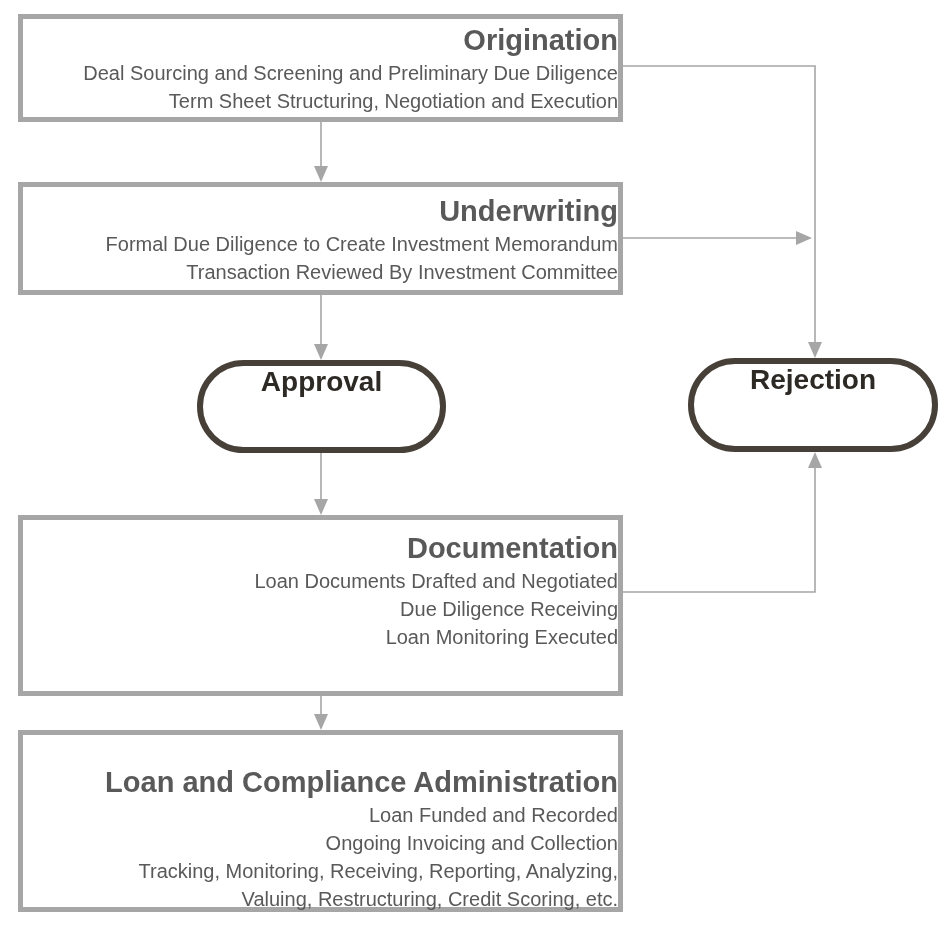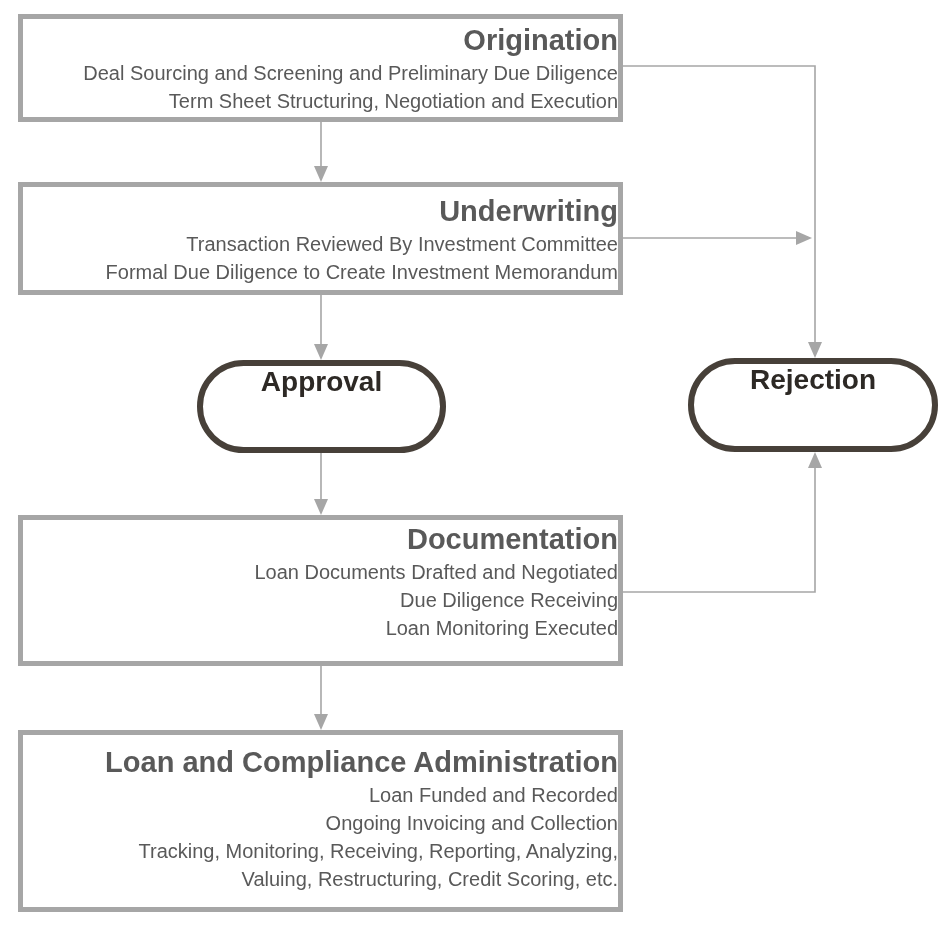--- a/index.html
+++ b/index.html
@@ -35,22 +35,22 @@
     color:var(--text);
   }
   .flow-box .line{
     font-size:20px;
     line-height:28px;
     color:var(--text);
     white-space:nowrap;
   }
   .box-origination{top:14px;height:108px;padding-top:2px;}
   .box-underwriting{top:182px;height:113px;padding-top:5px;}
-  .box-documentation{top:515px;height:151px;}
-  .box-loan-admin{top:730px;height:182px;padding-top:8px;}
+  .box-documentation{top:515px;height:181px;padding-top:9px;}
+  .box-loan-admin{top:730px;height:182px;padding-top:28px;}
   .pill{
     position:absolute;
     border:6px solid var(--pill-border);
     border-radius:52px;
     background:var(--bg);
     box-sizing:border-box;
     display:flex;align-items:flex-start;justify-content:center;
     font-size:28px;font-weight:bold;
     color:var(--pill-text);
   }
@@ -114,22 +114,22 @@
   </svg>
 
   <div class="flow-box box-origination">
     <div class="title">Origination</div>
     <div class="line">Deal Sourcing and Screening and Preliminary Due Diligence</div>
     <div class="line">Term Sheet Structuring, Negotiation and Execution</div>
   </div>
 
   <div class="flow-box box-underwriting">
     <div class="title">Underwriting</div>
+    <div class="line">Formal Due Diligence to Create Investment Memorandum</div>
     <div class="line">Transaction Reviewed By Investment Committee</div>
-    <div class="line">Formal Due Diligence to Create Investment Memorandum</div>
   </div>
 
   <div class="pill pill-approval">
     <span>Approval</span>
   </div>
 
   <div class="pill pill-rejection">
     <span>Rejection</span>
   </div>
 

